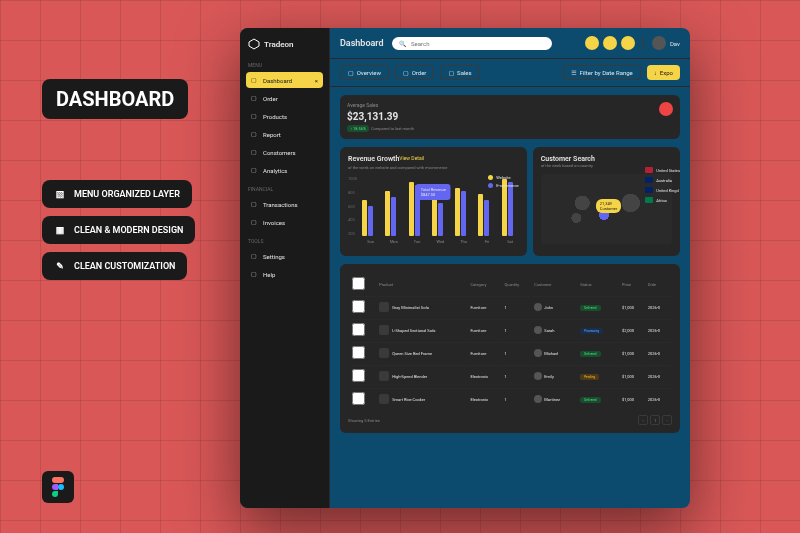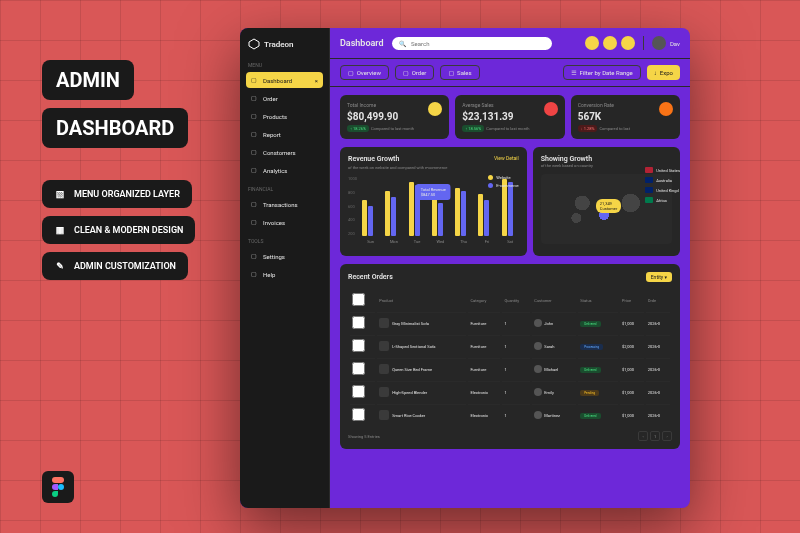--- a/index.html
+++ b/index.html
@@ -4,21 +4,21 @@
 <style>
 *{margin:0;padding:0;box-sizing:border-box;font-family:-apple-system,BlinkMacSystemFont,'Segoe UI',Roboto,sans-serif}
 body{width:800px;height:533px;background:#d95757;position:relative;overflow:hidden}
 .grid-bg{position:absolute;inset:0;background-image:linear-gradient(rgba(0,0,0,0.1) 1px,transparent 1px),linear-gradient(90deg,rgba(0,0,0,0.1) 1px,transparent 1px);background-size:40px 40px}
 .promo{position:absolute;left:42px;top:60px;z-index:2}
 .promo-title{display:inline-block;background:#1a1a1a;color:#fff;font-size:20px;font-weight:700;padding:8px 14px;border-radius:8px;margin-bottom:8px}
 .features{position:absolute;left:42px;top:180px;z-index:2}
 .feature{display:flex;align-items:center;gap:8px;background:#1a1a1a;color:#fff;font-size:9px;font-weight:600;padding:8px 12px;border-radius:8px;margin-bottom:8px;width:fit-content}
 .feature-icon{width:12px;height:12px;display:flex;align-items:center;justify-content:center}
 .figma-logo{position:absolute;left:42px;bottom:30px;width:32px;height:32px;background:#1a1a1a;border-radius:6px;display:flex;align-items:center;justify-content:center;z-index:2}
-.app{position:absolute;left:240px;top:28px;width:450px;height:480px;background:#6d28d9;border-radius:8px;overflow:hidden;box-shadow:0 20px 60px rgba(0,0,0,0.5);display:flex;font-size:6px;color:#e5e5e5}
+.app{position:absolute;left:240px;top:28px;width:450px;height:480px;background:#0c4a6e;border-radius:8px;overflow:hidden;box-shadow:0 20px 60px rgba(0,0,0,0.5);display:flex;font-size:6px;color:#e5e5e5}
 .sidebar{width:90px;background:#1a1a1a;padding:8px 6px;border-right:1px solid #2a2a2a}
 .logo{display:flex;align-items:center;gap:4px;font-size:8px;font-weight:600;margin-bottom:10px;padding:2px}
 .logo-icon{width:12px;height:12px}
 .section-label{font-size:5px;color:#666;text-transform:uppercase;margin:8px 0 4px;padding-left:2px}
 .nav-item{display:flex;align-items:center;gap:4px;padding:4px 5px;border-radius:4px;margin-bottom:2px;font-size:6px;cursor:pointer}
 .nav-item.active{background:#f5d547;color:#1a1a1a}
 .nav-icon{width:8px;height:8px;opacity:0.7}
 .nav-item.active .nav-icon{opacity:1}
 .main{flex:1;display:flex;flex-direction:column;overflow:hidden}
 .header{display:flex;align-items:center;gap:8px;padding:8px 10px;border-bottom:1px solid #2a2a2a}
@@ -44,21 +44,21 @@
 .badge.down{background:#4d1a1a;color:#f87171}
 .stat-icon{position:absolute;top:7px;right:7px;width:14px;height:14px;border-radius:50%}
 .stat-icon.yellow{background:#f5d547}
 .stat-icon.red{background:#ef4444}
 .stat-icon.green{background:#22c55e}
 .stat-icon.orange{background:#f97316}
 .charts{display:flex;gap:6px;margin-bottom:8px}
 .chart-card{background:#262626;border-radius:6px;padding:8px}
 .chart-card.revenue{flex:1.3}
 .chart-card.customer{flex:1}
-.chart-header{display:flex;justify-content:space-between;margin-bottom:2px}
+.chart-header{display:flex;margin-bottom:2px}
 .chart-title{font-size:7px;font-weight:600}
 .chart-sub{font-size:4px;color:#888;margin-bottom:6px}
 .chart-link{font-size:5px;color:#f5d547}
 .bars{display:flex;align-items:flex-end;gap:6px;height:60px;position:relative;padding-left:14px}
 .y-axis{position:absolute;left:0;top:0;bottom:0;display:flex;flex-direction:column;justify-content:space-between;font-size:4px;color:#666}
 .bar-group{display:flex;gap:1px;align-items:flex-end;flex:1}
 .bar{width:5px;border-radius:1px}
 .bar.w{background:#f5d547}
 .bar.e{background:#6366f1}
 .tooltip{position:absolute;top:8px;left:50%;transform:translateX(-50%);background:#6366f1;padding:3px 5px;border-radius:3px;font-size:4px;white-space:nowrap}
@@ -96,36 +96,36 @@
 .donut::after{content:'';position:absolute;inset:15px;background:#262626;border-radius:50%}
 .donut-label{position:absolute;left:-20px;top:8px;font-size:5px}
 .donut-label2{position:absolute;right:-28px;bottom:12px;font-size:5px}
 </style>
 </head>
 <body>
 
 <div class="grid-bg"></div>
 
 <div class="promo">
-  <div class="promo-title">ADMIN</div><br>
+  <br>
   <div class="promo-title">DASHBOARD</div>
 </div>
 
 <div class="features">
   <div class="feature">
       <span class="feature-icon">▧</span>
       <span>MENU ORGANIZED LAYER</span>
     </div>
   <div class="feature">
       <span class="feature-icon">▦</span>
       <span>CLEAN &amp; MODERN DESIGN</span>
     </div>
   <div class="feature">
       <span class="feature-icon">✎</span>
-      <span>ADMIN CUSTOMIZATION</span>
+      <span>CLEAN CUSTOMIZATION</span>
     </div>
 </div>
 
 <div class="figma-logo">
   <svg width="14" height="20" viewBox="0 0 14 20">
       <circle cx="10" cy="10" r="3" fill="#1abcfe"></circle>
       <path d="M4 0h3v6H4a3 3 0 010-6z" fill="#ff7262"></path>
       <path d="M7 0h3a3 3 0 010 6H7z" fill="#ff7262"></path>
       <path d="M4 7h3v6H4a3 3 0 010-6z" fill="#a259ff"></path>
       <path d="M4 14h3v3a3 3 0 11-3-3z" fill="#0acf83"></path>
@@ -228,44 +228,26 @@
         <div class="tab btn-yellow">
             <span>↓</span>
             <span>Expo</span>
           </div>
       </div>
     </div>
 
     <div class="content">
       <div class="stats" id="stats">
           <div class="stat">
-            <div class="stat-icon yellow"></div>
-            <div class="stat-label">Total Income</div>
-            <div class="stat-value">$80,499.90</div>
-            <div class="stat-change">
-              <span class="badge up">↑ 18.26%</span>
-              <span>Compared to last month</span>
-            </div>
-          </div>
-          <div class="stat">
             <div class="stat-icon red"></div>
             <div class="stat-label">Average Sales</div>
             <div class="stat-value">$23,131.39</div>
             <div class="stat-change">
               <span class="badge up">↑ 18.56%</span>
               <span>Compared to last month</span>
-            </div>
-          </div>
-          <div class="stat">
-            <div class="stat-icon orange"></div>
-            <div class="stat-label">Conversion Rate</div>
-            <div class="stat-value">567K</div>
-            <div class="stat-change">
-              <span class="badge down">↓ 1.28%</span>
-              <span>Compared to last</span>
             </div>
           </div>
         </div>
 
       <div class="charts">
         <div class="chart-card revenue" style="position:relative">
           <div class="chart-header">
             <span class="chart-title">Revenue Growth</span>
             <span class="chart-link">View Detail</span>
           </div>
@@ -326,21 +308,21 @@
                 <span>Website</span>
               </div>
             <div class="legend-item">
                 <div class="legend-dot" style="background:#6366f1"></div>
                 <span>E-commerce</span>
               </div>
           </div>
         </div>
 
         <div class="chart-card customer" style="position:relative">
-          <div class="chart-title">Showing Growth</div>
+          <div class="chart-title">Customer Search</div>
           <div class="chart-sub">of the week based on country</div>
           <div class="map">
             <div class="map-badge">
                 <div>21,349</div>
                 <div>Customer</div>
               </div>
           </div>
           <div class="countries" id="countries">
               <div class="country">
                 <div class="flag" style="background:#b22234"></div>
@@ -357,24 +339,20 @@
               <div class="country">
                 <div class="flag" style="background:#007a4d"></div>
                 <span>Africa</span>
               </div>
             </div>
         </div>
       </div>
 
       <div class="bottom">
         <div class="orders">
-          <div class="orders-header">
-            <span class="chart-title">Recent Orders</span>
-            <span class="entity-btn"><span>Entity</span> ▾</span>
-          </div>
           <table class="table">
               <thead>
                 <tr id="thead">
                   <th><input type="checkbox" style=""></th>
                   <th>Product</th>
                   <th>Category</th>
                   <th>Quantity</th>
                   <th>Customer</th>
                   <th>Status</th>
                   <th>Price</th>

